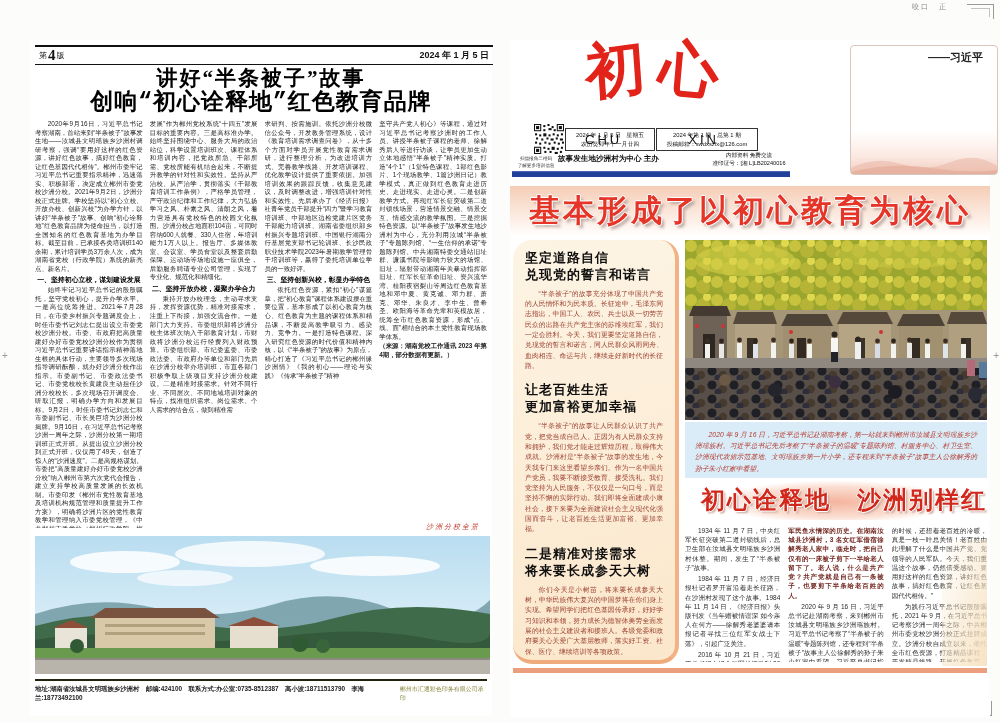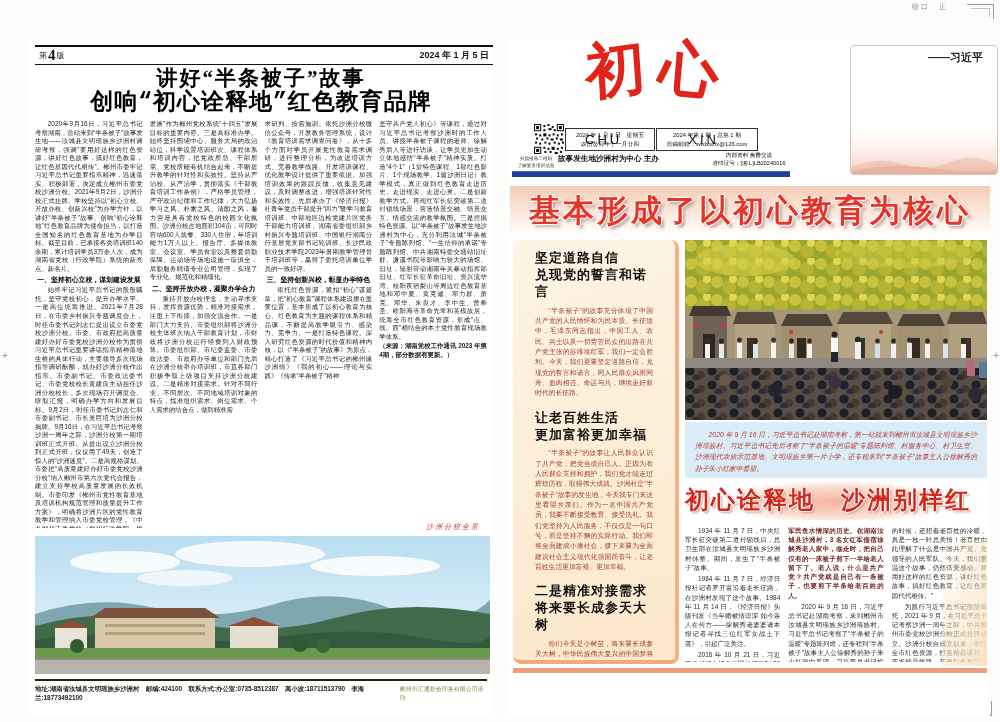--- a/index.html
+++ b/index.html
@@ -63,31 +63,31 @@
   .rp-quote .qa{margin:4px 14px 0;font-size:11px;font-weight:bold;color:#222;text-align:right;}
 
   .rp-banner{position:absolute;left:0;top:146px;width:480px;height:50px;
     background:linear-gradient(180deg,#f5cdb6 0%,#fdf0e8 70%,#ffffff 100%);
     display:flex;align-items:center;justify-content:center;}
   .rp-banner span{font-size:31px;font-weight:900;color:#e53528;letter-spacing:3px;
     text-shadow:-1px 0 #fff,1px 0 #fff,0 -1px #fff,0 1px #fff,3px 3px 3px #bda9a2;}
 
   .rp-secs{position:absolute;left:3px;top:200px;width:166px;height:424px;box-sizing:border-box;
     background:linear-gradient(165deg,#fdf4e4,#fbe7cb);border-right:4px solid #f2b285;border-bottom:4px solid #efab7c;
-    border-radius:8px;padding:10px 22px;overflow:hidden;}
+    border-radius:19px;padding:10px 12px;overflow:hidden;}
   .sec{margin-bottom:11px;}
   .sec h3{margin:0 0 5px;font-size:13px;line-height:1.3;color:#101010;letter-spacing:1px;}
   .sec p{margin:0;font-size:6.8px;line-height:1.52;color:#9c4233;text-align:justify;text-indent:2em;}
 
   .rp-photo{position:absolute;left:175px;top:200px;width:302px;height:180px;overflow:hidden;}
   .rp-photocap{position:absolute;left:175px;top:382px;width:302px;height:56px;box-sizing:border-box;background:#d9ecf7;
     padding:7px 10px;font-size:6.8px;font-style:italic;color:#b5382c;line-height:1.65;text-align:justify;text-indent:2em;}
   .rp-subhead{position:absolute;left:175px;top:440px;width:302px;height:40px;
     background:radial-gradient(ellipse 50% 70% at 50% 55%,#f5b49e 0%,#fadfd2 55%,rgba(250,223,210,0) 78%);
-    display:flex;align-items:center;justify-content:flex-start;}
+    display:flex;align-items:center;justify-content:flex-end;}
   .rp-subhead span{font-size:24px;font-weight:900;color:#d2281c;letter-spacing:2px;
     text-shadow:-1px 0 #fff,1px 0 #fff,0 1px #fff,2px 2px 2px #c9a89c;}
   .rp-art{position:absolute;left:175px;top:486px;width:302px;height:136px;display:flex;gap:8px;overflow:hidden;}
   .rp-art .acol{flex:1;font-size:6.5px;line-height:1.42;color:#2a2a2a;text-align:justify;overflow:hidden;}
   .rp-art p{margin:0 0 2px;text-indent:2em;}
   .rp-art .bd{font-weight:bold;color:#6d1f18;}
   .rp-bar{position:absolute;left:3px;top:628px;width:474px;height:5px;background:#eb9f7e;}
   .rp-wash{position:absolute;left:432px;top:500px;width:45px;height:126px;
     background:linear-gradient(to bottom right,rgba(252,238,216,0),#f7e3c3);}
 </style>

